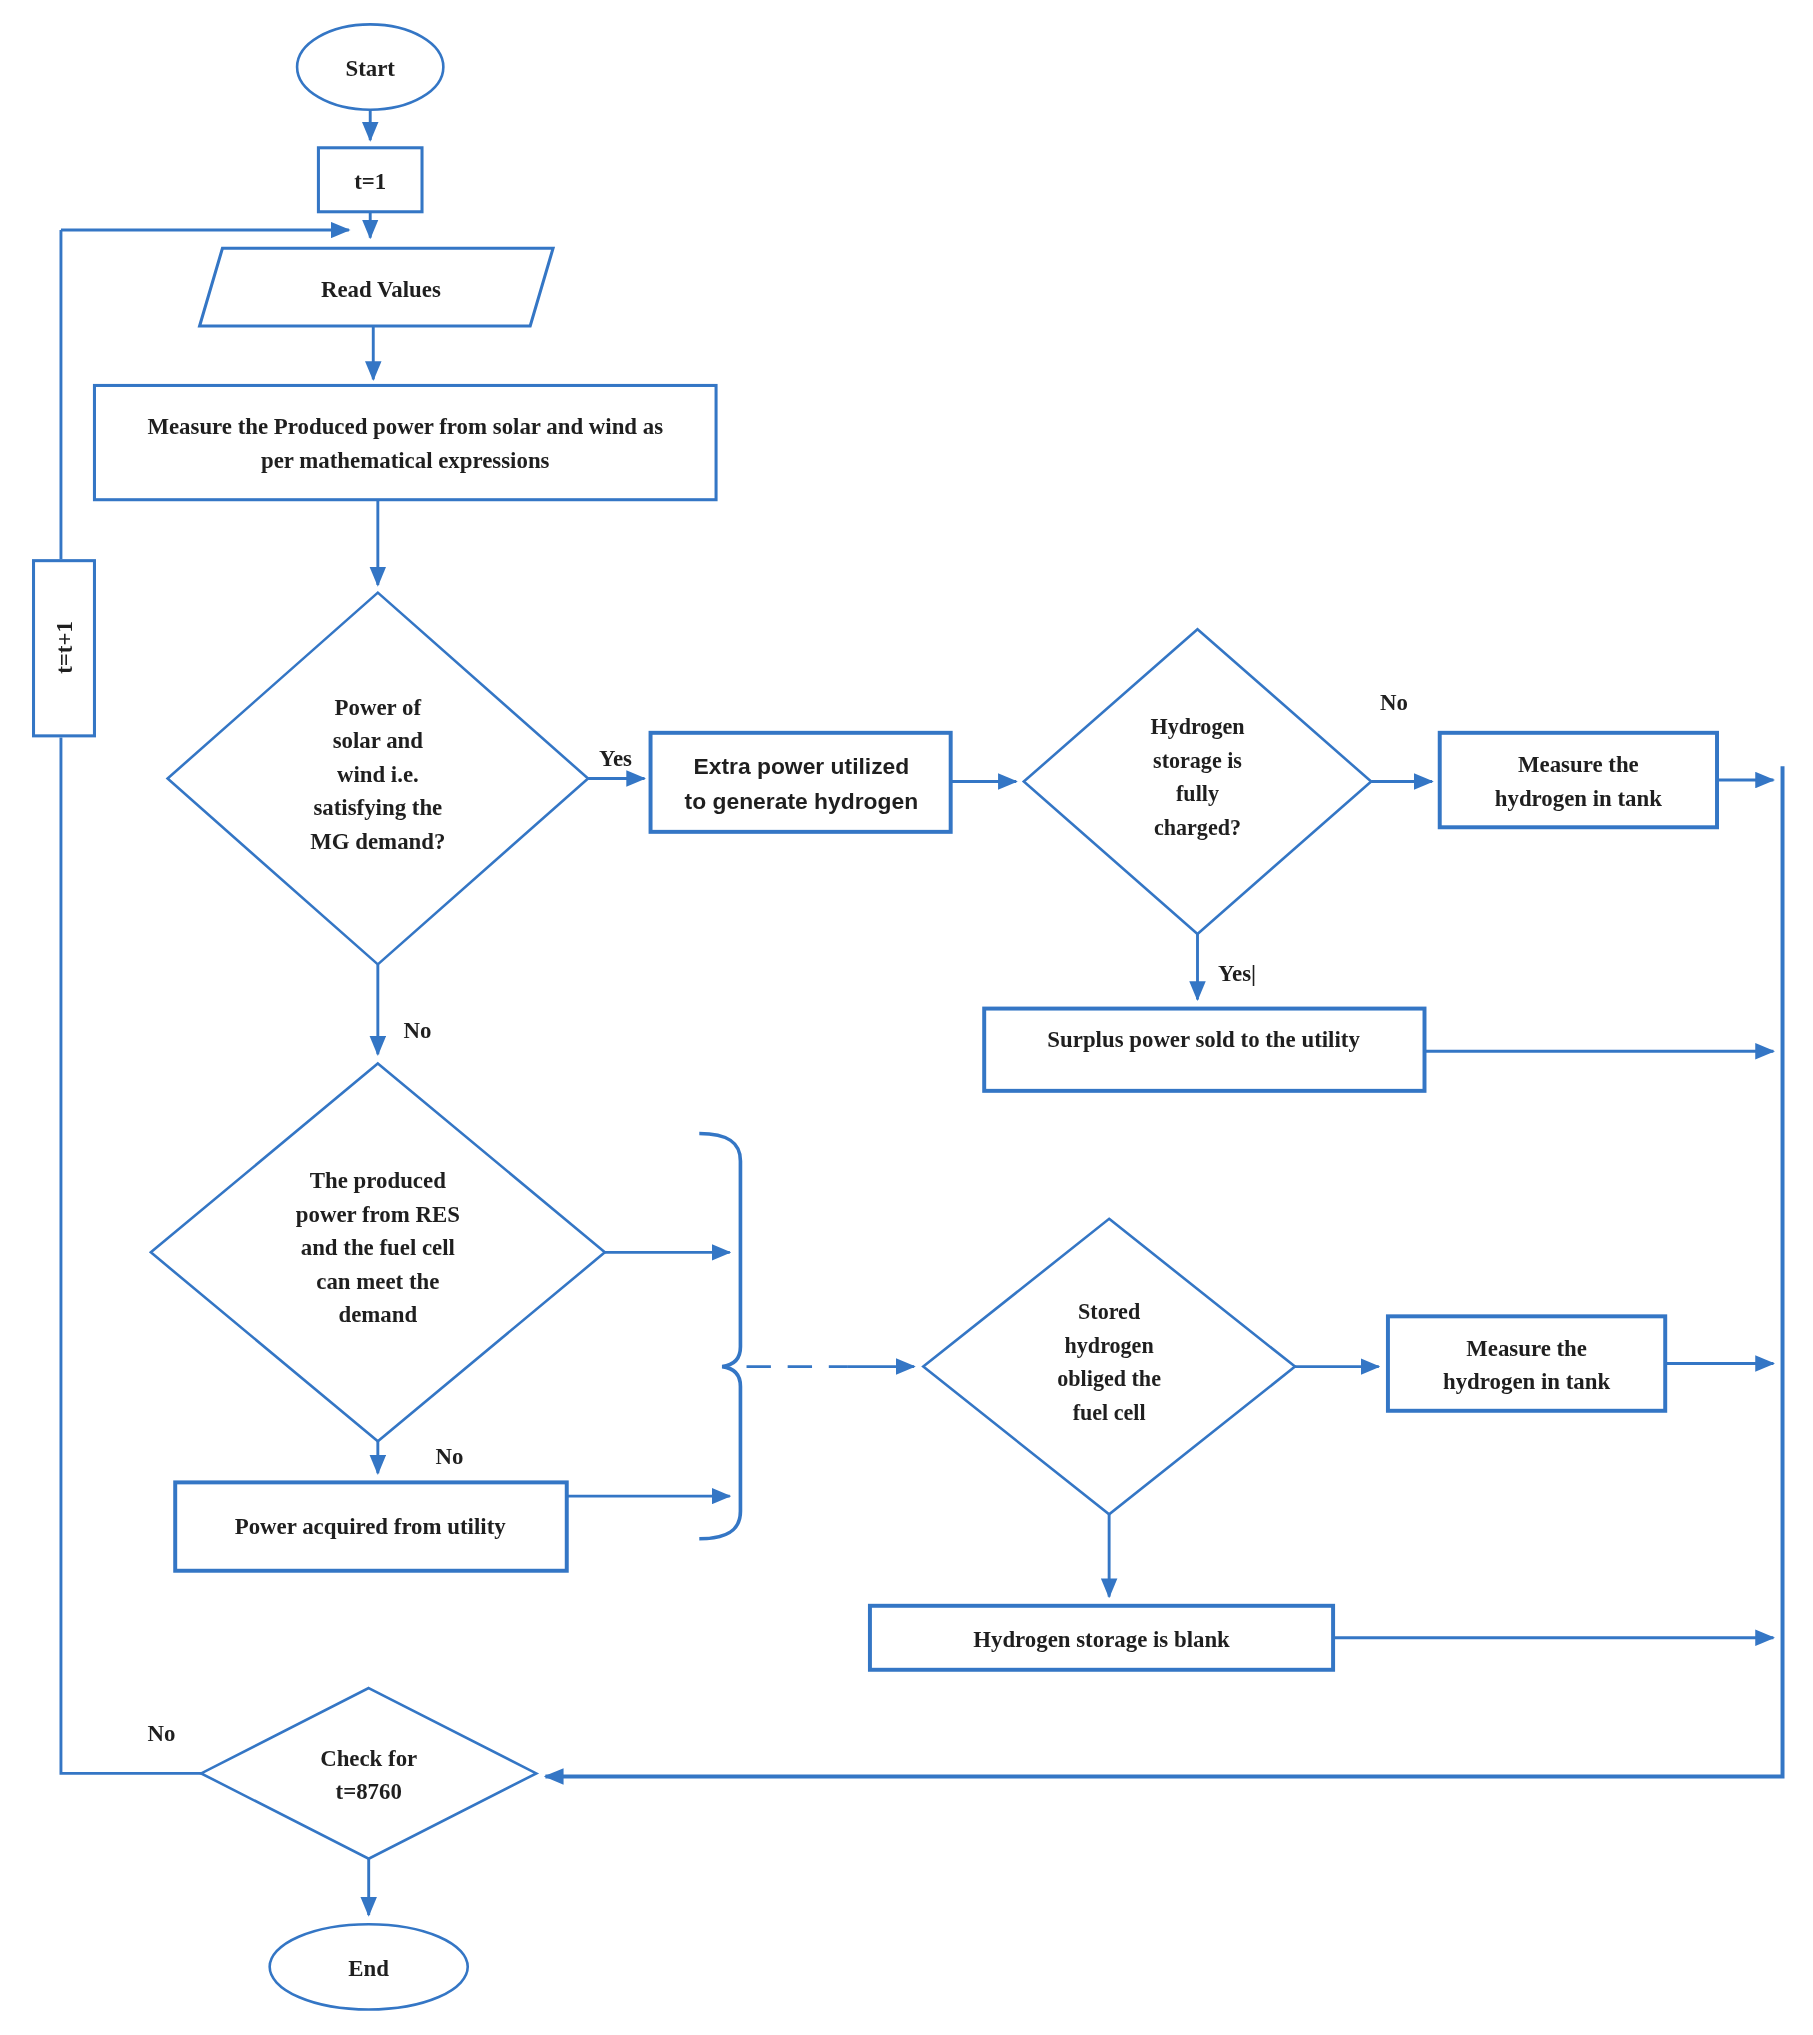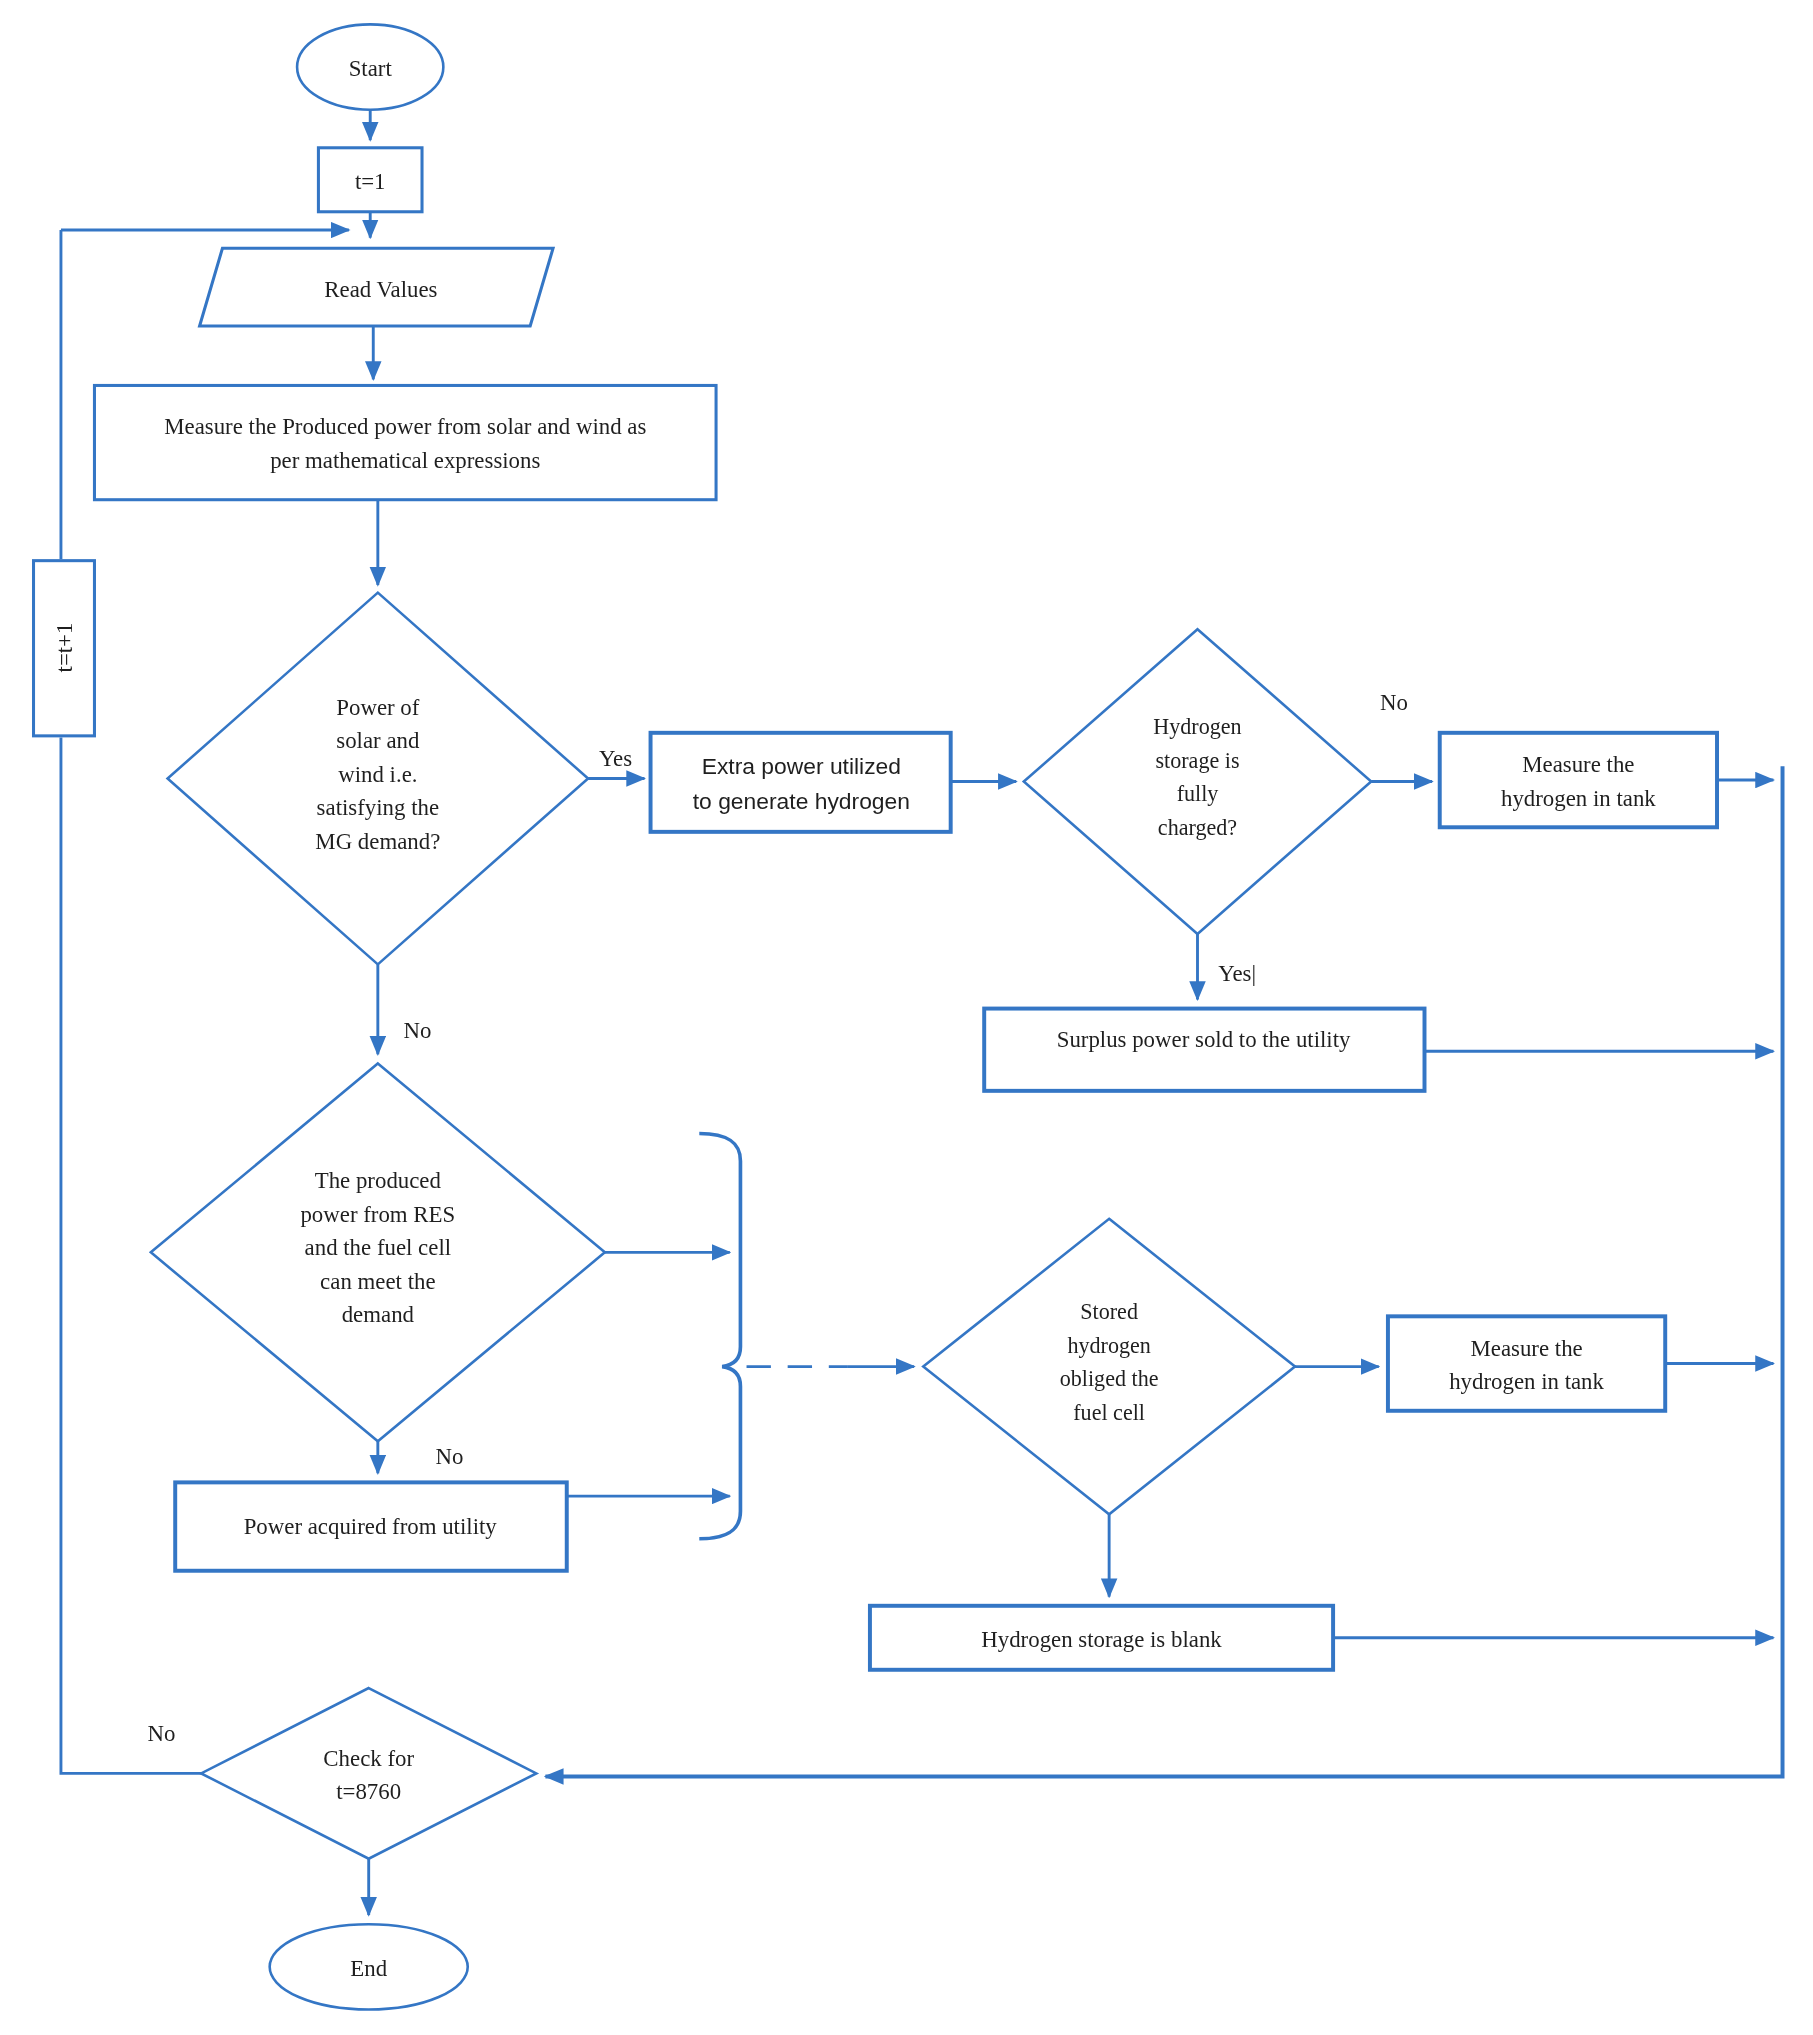--- a/index.html
+++ b/index.html
@@ -1,17 +1,17 @@
 <!DOCTYPE html>
 <html style="font-size:8.2px"><head>
 <meta charset="utf-8">
 <style>
   html,body{margin:0;padding:0;background:#ffffff;}
   body{font-family:"Liberation Serif", serif;}
-  .diagram-wrap{width:100vw;background:#ffffff;}
+  .diagram-wrap{width:100vw;background:#ffffff;font-weight:bold;}
   svg{display:block;width:100vw;height:auto;background:#ffffff;}
   .shape{fill:#ffffff;stroke:#3476C5;}
   .thin{stroke-width:1.7;}
   .mid{stroke-width:2;}
   .thick{stroke-width:2.6;}
   .edge{fill:none;stroke:#3476C5;stroke-width:1.9;}
   .edge-thick{fill:none;stroke:#3476C5;stroke-width:2.6;}
   .edge-dashed{fill:none;stroke:#3476C5;stroke-width:1.9;stroke-dasharray:16 11;}
   .bracket{fill:none;stroke:#3476C5;stroke-width:2.4;}
   text{fill:#1f1f1f;font-family:"Liberation Serif", serif;font-size:15px;text-anchor:middle;}

